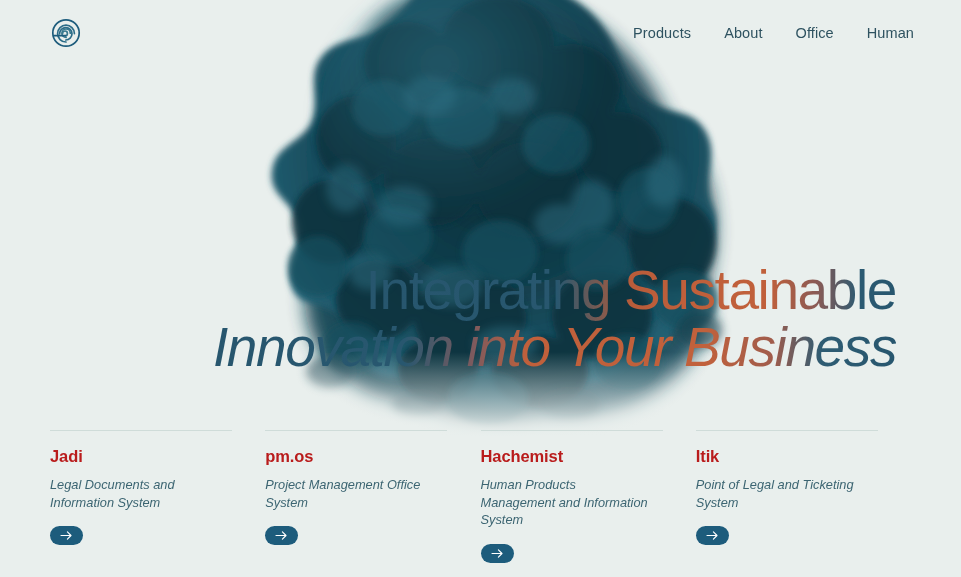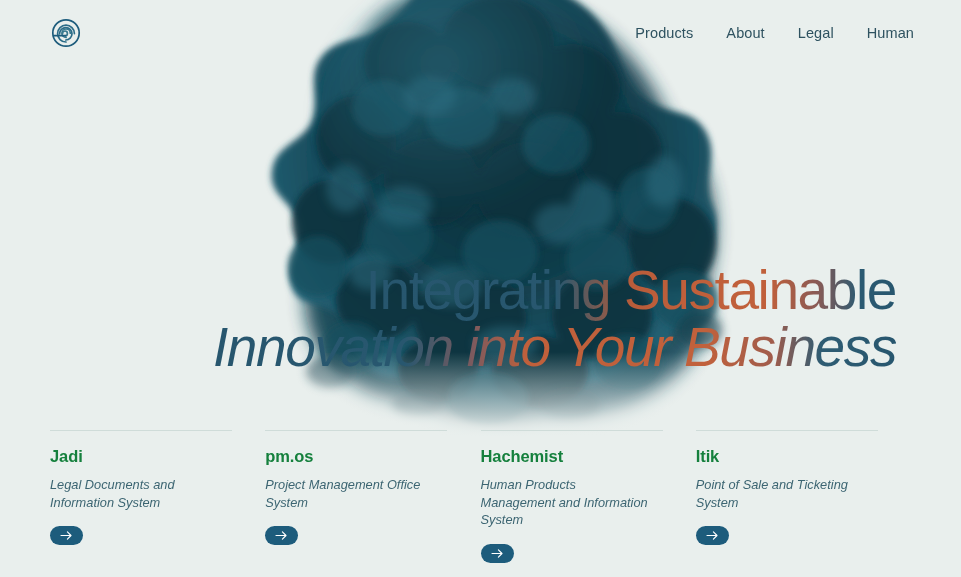--- a/index.html
+++ b/index.html
@@ -100,21 +100,21 @@
   .card-rule {
     position:absolute;
     top:0; left:0;
     width:182px; height:1px;
     background:#cfdcd9;
   }
   .card-title {
     margin-top:17px;
     font-size:16.5px;
     font-weight:700;
-    color:#15803d;
+    color:#b91c1c;
     letter-spacing:-0.1px;
   }
   .card-desc {
     margin-top:10px;
     font-size:12.8px;
     line-height:17.5px;
     color:#3c6572;
     max-width:168px;
     font-style:italic;
   }
@@ -268,21 +268,21 @@
       <path d="M8.6 15.8a6.2 6.2 0 1 1 6.2 6.2" stroke="#2b6c88" stroke-width="1.7" stroke-linecap="round"></path>
       <path d="M19.3 15.2a4.2 4.2 0 1 0-4.2 4.2" stroke="#38798f" stroke-width="1.7" stroke-linecap="round"></path>
       <path d="M11.6 15.4a2.4 2.4 0 1 1 2.4 2.4" stroke="#38798f" stroke-width="1.7" stroke-linecap="round"></path>
       <path d="M3 17.6h11.6" stroke="#1d5c7c" stroke-width="1.7" stroke-linecap="round"></path>
     </svg>
   </a>
 
   <nav id="main-nav">
     <a class="nav-link" href="#">Products</a>
     <a class="nav-link" href="#">About</a>
-    <a class="nav-link" href="#">Legal</a>
+    <a class="nav-link" href="#">Office</a>
     <a class="nav-link" href="#">Human</a>
   </nav>
 </header>
 
 <h1 id="hero-headline">
   <span class="headline-line line1">
     <span>Integrating Sustainable</span>
   </span>
   <span class="headline-line line2">
     <span>Innovation into Your Business</span>
@@ -320,21 +320,21 @@
     <button class="card-arrow-btn">
       <svg width="13" height="11" viewBox="0 0 13 11" fill="none" aria-hidden="true">
         <path d="M1 5.5h10M7.4 1.8 11 5.5l-3.6 3.7" stroke="#ffffff" stroke-width="1.15" stroke-linecap="round" stroke-linejoin="round"></path>
       </svg>
     </button>
   </article>
 
   <article class="product-card">
     <div class="card-rule"></div>
     <h2 class="card-title">Itik</h2>
-    <p class="card-desc">Point of Sale and Ticketing System</p>
+    <p class="card-desc">Point of Legal and Ticketing System</p>
     <button class="card-arrow-btn">
       <svg width="13" height="11" viewBox="0 0 13 11" fill="none" aria-hidden="true">
         <path d="M1 5.5h10M7.4 1.8 11 5.5l-3.6 3.7" stroke="#ffffff" stroke-width="1.15" stroke-linecap="round" stroke-linejoin="round"></path>
       </svg>
     </button>
   </article>
 
 </section>
 
 </body></html>

